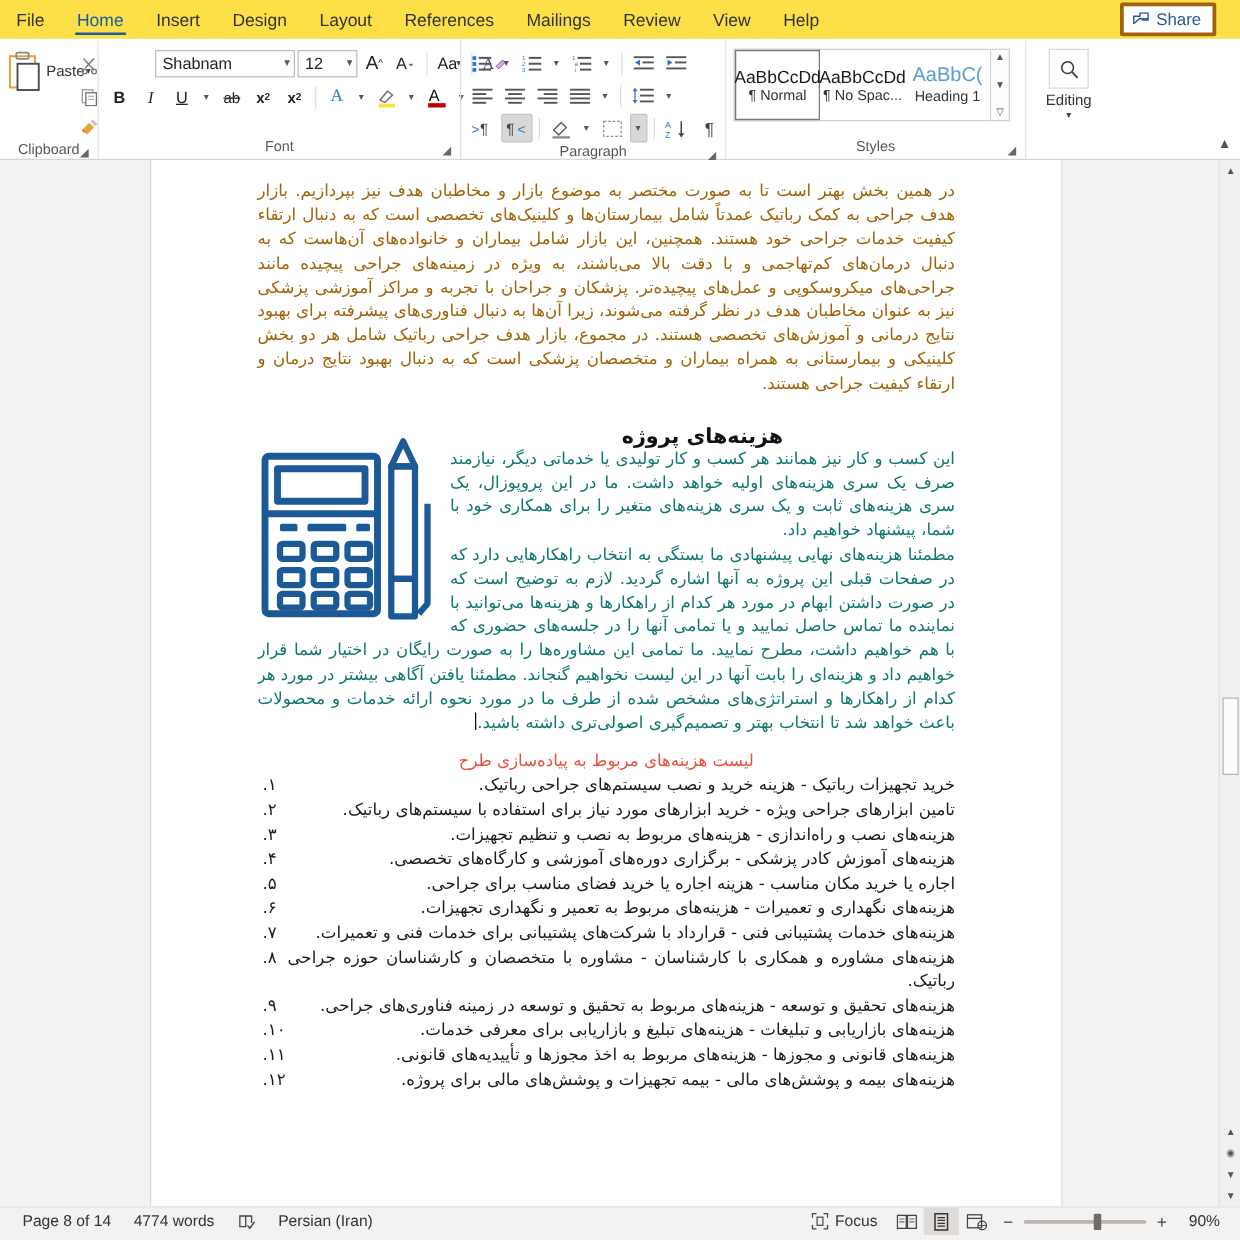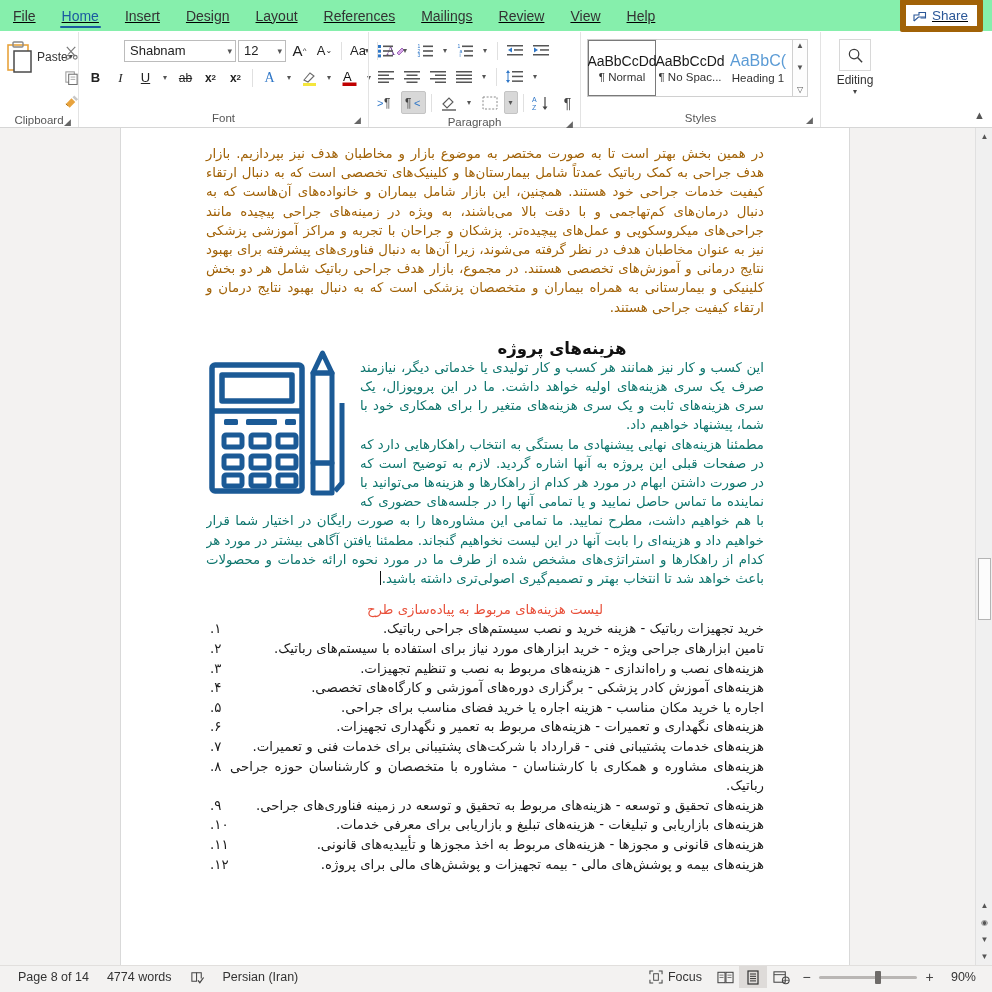--- a/index.html
+++ b/index.html
@@ -13,46 +13,45 @@
   #app {
     position: relative;
     width: 992px; height: 992px;
     display: flex; flex-direction: column;
     background: #f3f2f1;
   }
 
   
   .tabbar {
     height: 32px; min-height: 32px;
-    background: #86efac;
+    background: #fde047;
     display: flex; align-items: stretch;
     direction: ltr;
     position: relative;
     border-bottom: 1px solid #ffffff;
-    text-decoration: underline;
   }
   .tab {
     padding: 0 13px;
     display: flex; align-items: center;
     font-size: 14px; color: #333333;
     cursor: default; position: relative;
     white-space: nowrap;
   }
   .tab.active { color: #1b5aa0; font-weight: 400; }
   .tab.active::after {
     content: ""; position: absolute;
     left: 11px; right: 11px; bottom: 3px;
     height: 2.5px; background: #1b5aa0; border-radius: 1px;
   }
   .tabbar-spacer { flex: 1; }
   .share-btn {
     align-self: center;
-    margin-right: 9px;
-    display: flex; align-items: flex-end; gap: 5px;
-    border: 6px solid #a16207; border-radius: 2px;
+    margin-right: 19px;
+    display: flex; align-items: flex-start; gap: 5px;
+    border: 3px solid #a16207; border-radius: 2px;
     padding: 3px 9px 3px 7px;
     font-size: 13.5px; color: #2b5797;
     background: #ffffff;
   }
 
   
   .ribbon {
     height: 96px; min-height: 96px;
     background: #ffffff;
     display: flex; direction: ltr;

